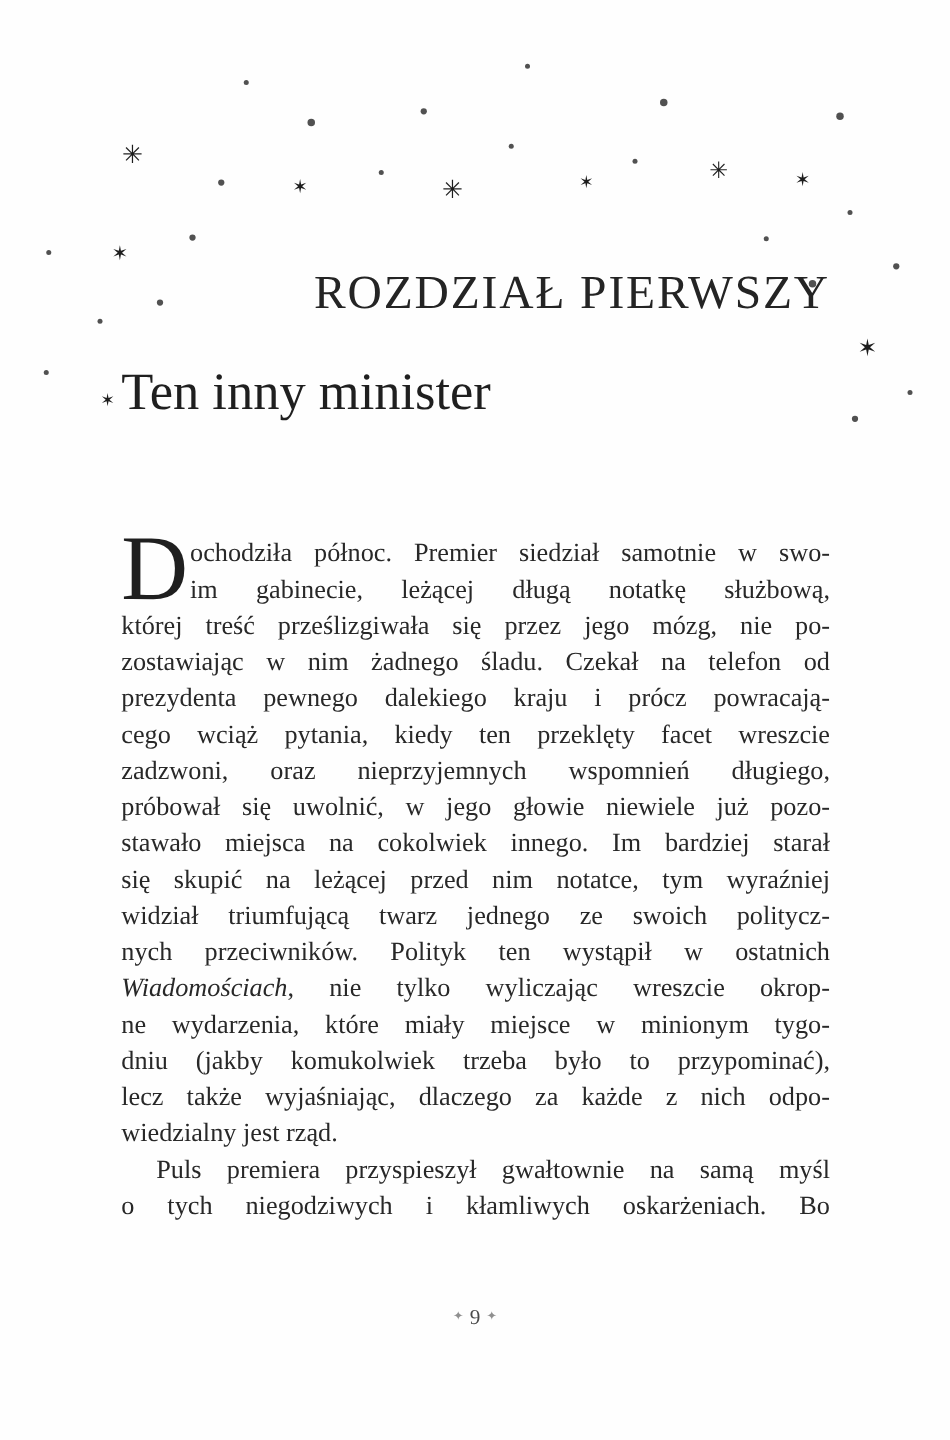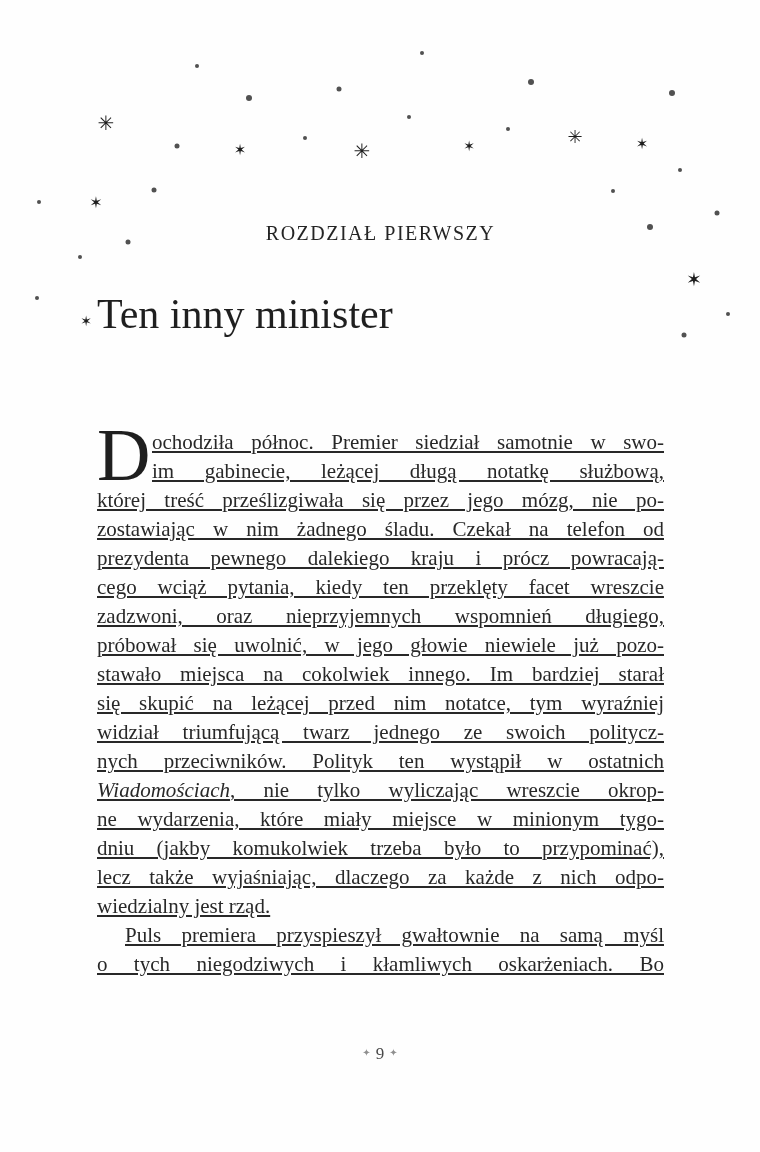--- a/index.html
+++ b/index.html
@@ -24,23 +24,23 @@
   .dot{
     position:absolute;
     transform:translate(-50%,-50%);
     background:#2b2b2b;
     border-radius:50%;
     opacity:.82;
   }
   
   .col{position:absolute;left:97px;width:567px;}
   .chapter-label{
-    top:222px;
-    text-align:center;
-    font-size:20px;
+    top:212px;
+    text-align:right;
+    font-size:38px;
     letter-spacing:1.5px;
     color:#242424;
   }
   .book-title{
     top:290px;
     text-align:left;
     font-size:42px;
     color:#1f1f1f;
   }
   
@@ -52,21 +52,20 @@
   .dropcap{
     position:absolute;
     left:0;top:-3px;
     font-size:74px;
     line-height:60px;
     color:#1f1f1f;
   }
   .line{
     white-space:nowrap;
     text-align:left;
-    text-decoration:underline;
   }
   .line.just{
     white-space:normal;
     text-align:justify;
     text-align-last:justify;
     text-justify:inter-word;
   }
   .line.dc{margin-left:55px;}
   .line.ind{padding-left:28px;}
   .it{font-style:italic;}

